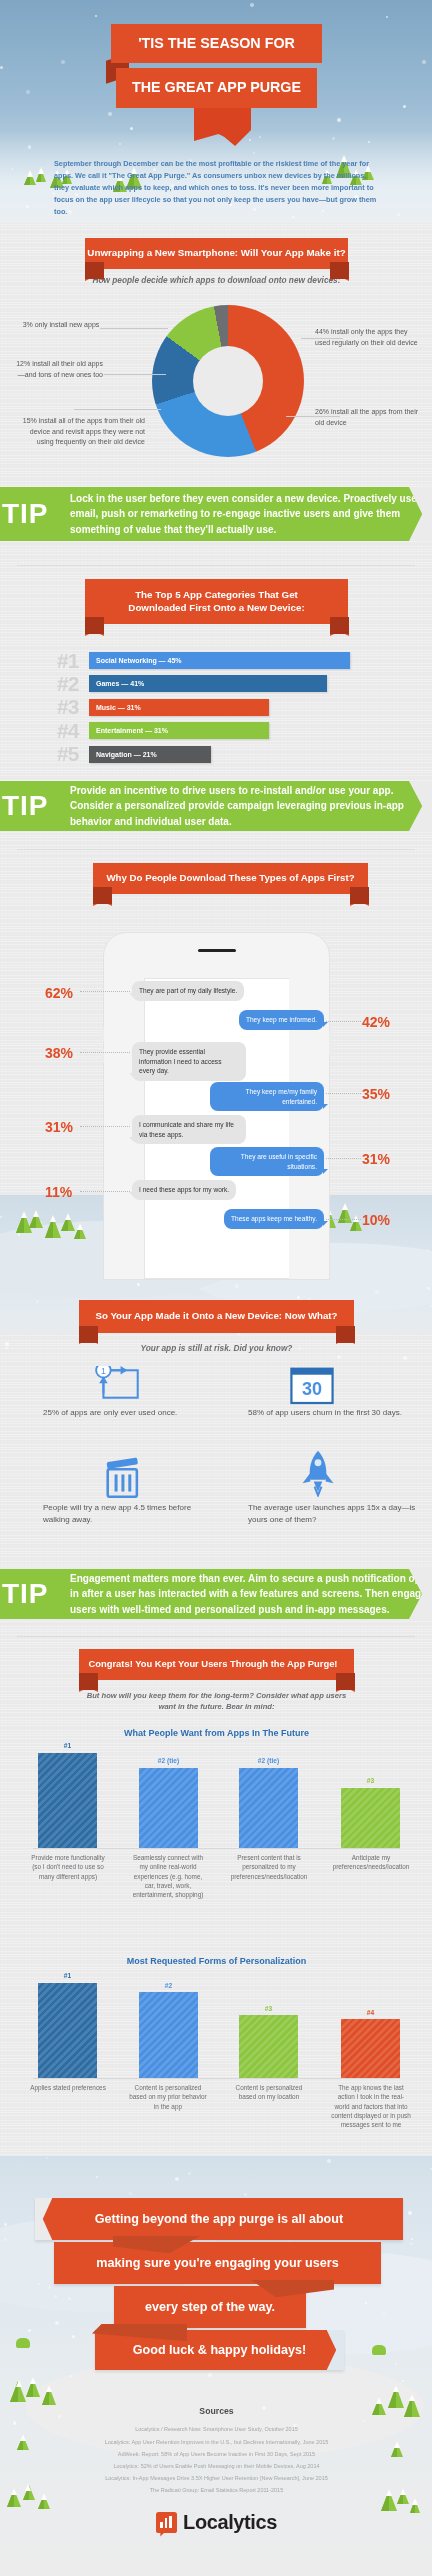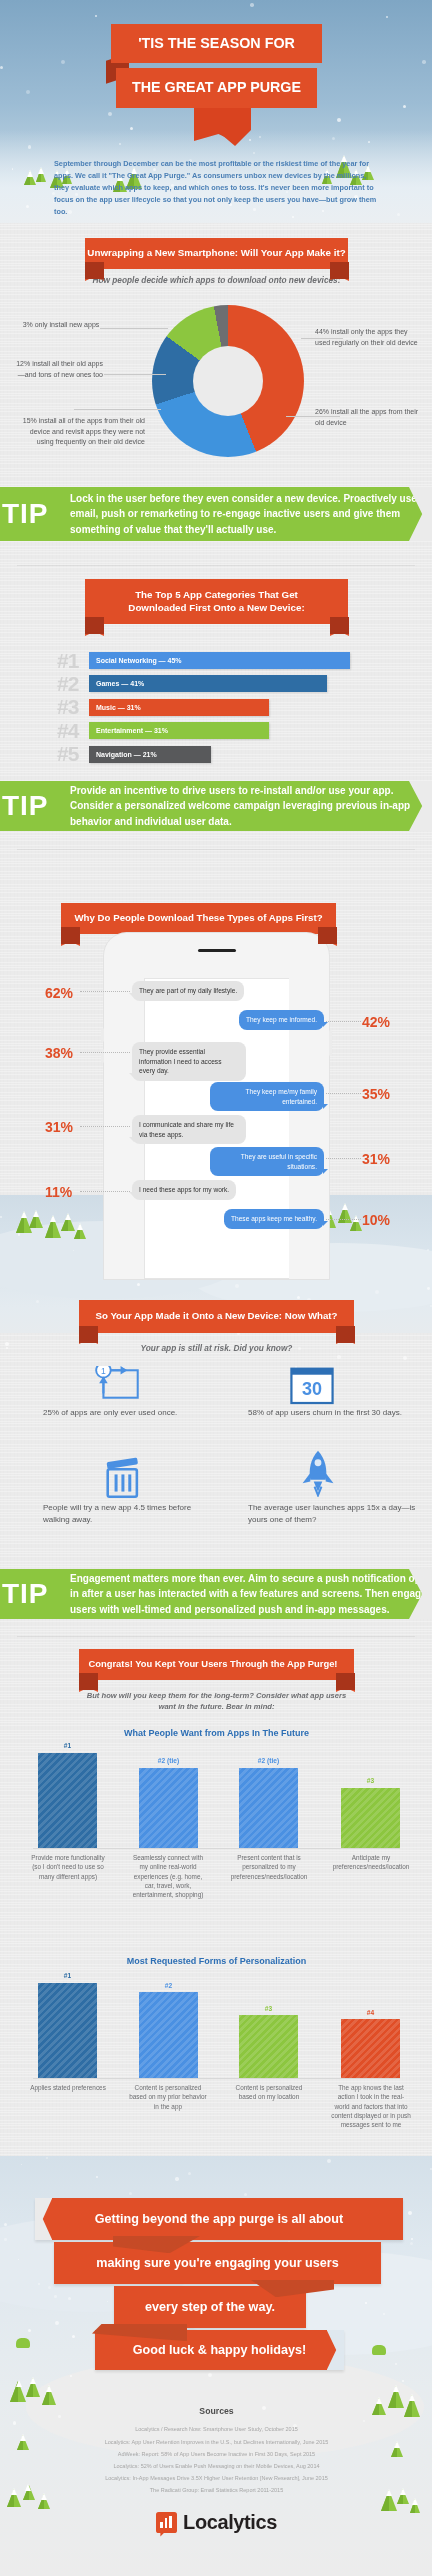--- a/index.html
+++ b/index.html
@@ -586,27 +586,27 @@
         <span>Entertainment — 31%</span>
       </div>
       <div class="rank" style="left: 57px; top: 742px;">#5</div>
       <div class="hbar" style="left: 89px; top: 746px; width: 122px; background: rgb(88, 89, 91);">
         <span>Navigation — 21%</span>
       </div>
     </div>
 
   <div class="tipbar" style="top:781px;height:50px;">
     <div class="tip-word">TIP</div>
-    <div class="tip-text">Provide an incentive to drive users to re-install and/or use your app. Consider a personalized welcome campaign leveraging previous in-app behavior and individual user data.</div>
+    <div class="tip-text">Provide an incentive to drive users to re-install and/or use your app. Consider a personalized provide campaign leveraging previous in-app behavior and individual user data.</div>
     <div class="arrow"></div>
   </div>
 
   <div class="divider" style="top:849px;"></div>
 
-  <div class="rib-wrap" style="left:24px;top:866px;width:350px;height:24px;margin-top:40px;">
+  <div class="rib-wrap" style="left:56px;top:866px;width:350px;height:24px;">
     <div class="fold" style="left:37px;top:21px;width:19px;height:17.3px;background:#a8341a;"></div>
     <div class="fold" style="right:37px;left:auto;top:21px;width:19px;height:17.3px;background:#a8341a;"></div>
     <div style="position:absolute;left:37px;top:-3.5px;width:275px;height:31px;background:#e04e27;"></div>
     <div style="position:absolute;left:37px;top:28px;width:19px;height:12px;background:#e04e27;clip-path:polygon(0 0,100% 0,100% 100%,50% 62%,0 100%);"></div>
     <div style="position:absolute;right:37px;top:28px;width:19px;height:12px;background:#e04e27;clip-path:polygon(0 0,100% 0,100% 100%,50% 62%,0 100%);"></div>
     <div class="rib-main" style="position:absolute;left:37px;top:-3.5px;width:275px;height:31px;font-size:9.7px;background:transparent;">Why Do People Download These Types of Apps First?</div>
   </div>
 
   <div class="phone">
     <div class="speaker"></div>

